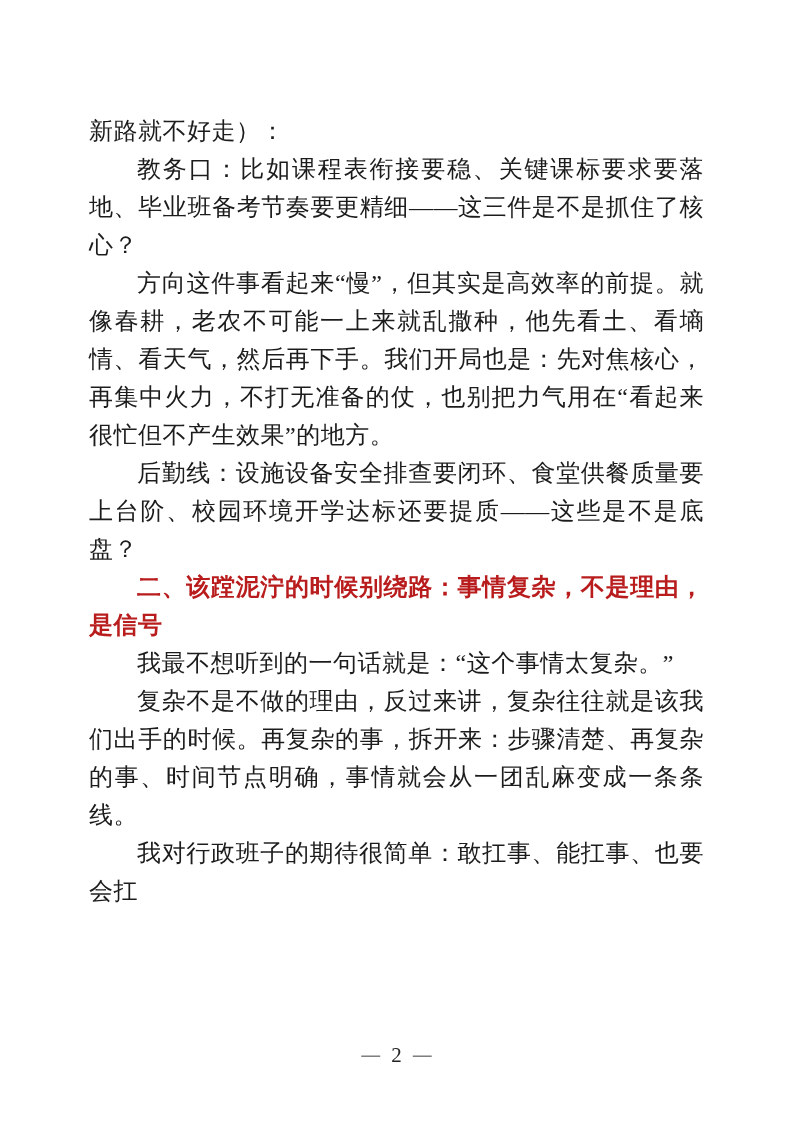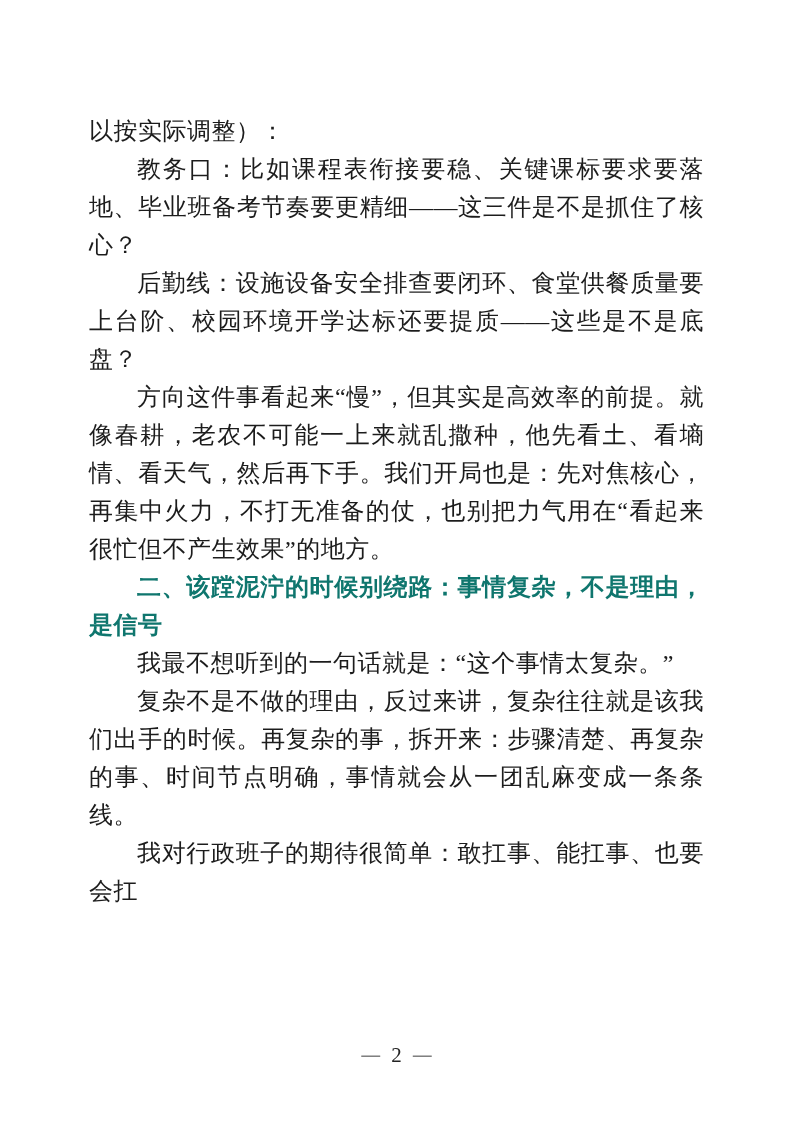--- a/index.html
+++ b/index.html
@@ -29,21 +29,21 @@
   .para {
     text-indent: 2em;
   }
   .para.no-indent {
     text-indent: 0;
   }
   .heading {
     font-family: "Liberation Sans", sans-serif;
     font-weight: bold;
     text-indent: 2em;
-    color: #0f766e;
+    color: #b91c1c;
   }
   .footer {
     position: absolute;
     top: 1040px;
     left: 0;
     width: 100%;
     text-align: center;
     font-size: 21px;
     line-height: 30px;
     color: #222222;
@@ -57,24 +57,24 @@
   .footer .num {
     color: #222222;
     font-family: "Liberation Serif", serif;
   }
 </style>
 </head>
 <body>
 
 <div class="page">
   <div class="doc-body" id="doc-body">
-      <p class="para no-indent">以按实际调整）：</p>
+      <p class="para no-indent">新路就不好走）：</p>
       <p class="para">教务口：比如课程表衔接要稳、关键课标要求要落地、毕业班备考节奏要更精细——这三件是不是抓住了核心？</p>
+      <p class="para">方向这件事看起来“慢”，但其实是高效率的前提。就像春耕，老农不可能一上来就乱撒种，他先看土、看墒情、看天气，然后再下手。我们开局也是：先对焦核心，再集中火力，不打无准备的仗，也别把力气用在“看起来很忙但不产生效果”的地方。</p>
       <p class="para">后勤线：设施设备安全排查要闭环、食堂供餐质量要上台阶、校园环境开学达标还要提质——这些是不是底盘？</p>
-      <p class="para">方向这件事看起来“慢”，但其实是高效率的前提。就像春耕，老农不可能一上来就乱撒种，他先看土、看墒情、看天气，然后再下手。我们开局也是：先对焦核心，再集中火力，不打无准备的仗，也别把力气用在“看起来很忙但不产生效果”的地方。</p>
       <p class="heading">二、该蹚泥泞的时候别绕路：事情复杂，不是理由，是信号</p>
       <p class="para">我最不想听到的一句话就是：“这个事情太复杂。”</p>
       <p class="para">复杂不是不做的理由，反过来讲，复杂往往就是该我们出手的时候。再复杂的事，拆开来：步骤清楚、再复杂的事、时间节点明确，事情就会从一团乱麻变成一条条线。</p>
       <p class="para">我对行政班子的期待很简单：敢扛事、能扛事、也要会扛</p>
     </div>
   <div class="footer">
     <span class="dash">—</span><span class="num">2</span><span class="dash">—</span>
   </div>
 </div>
 

